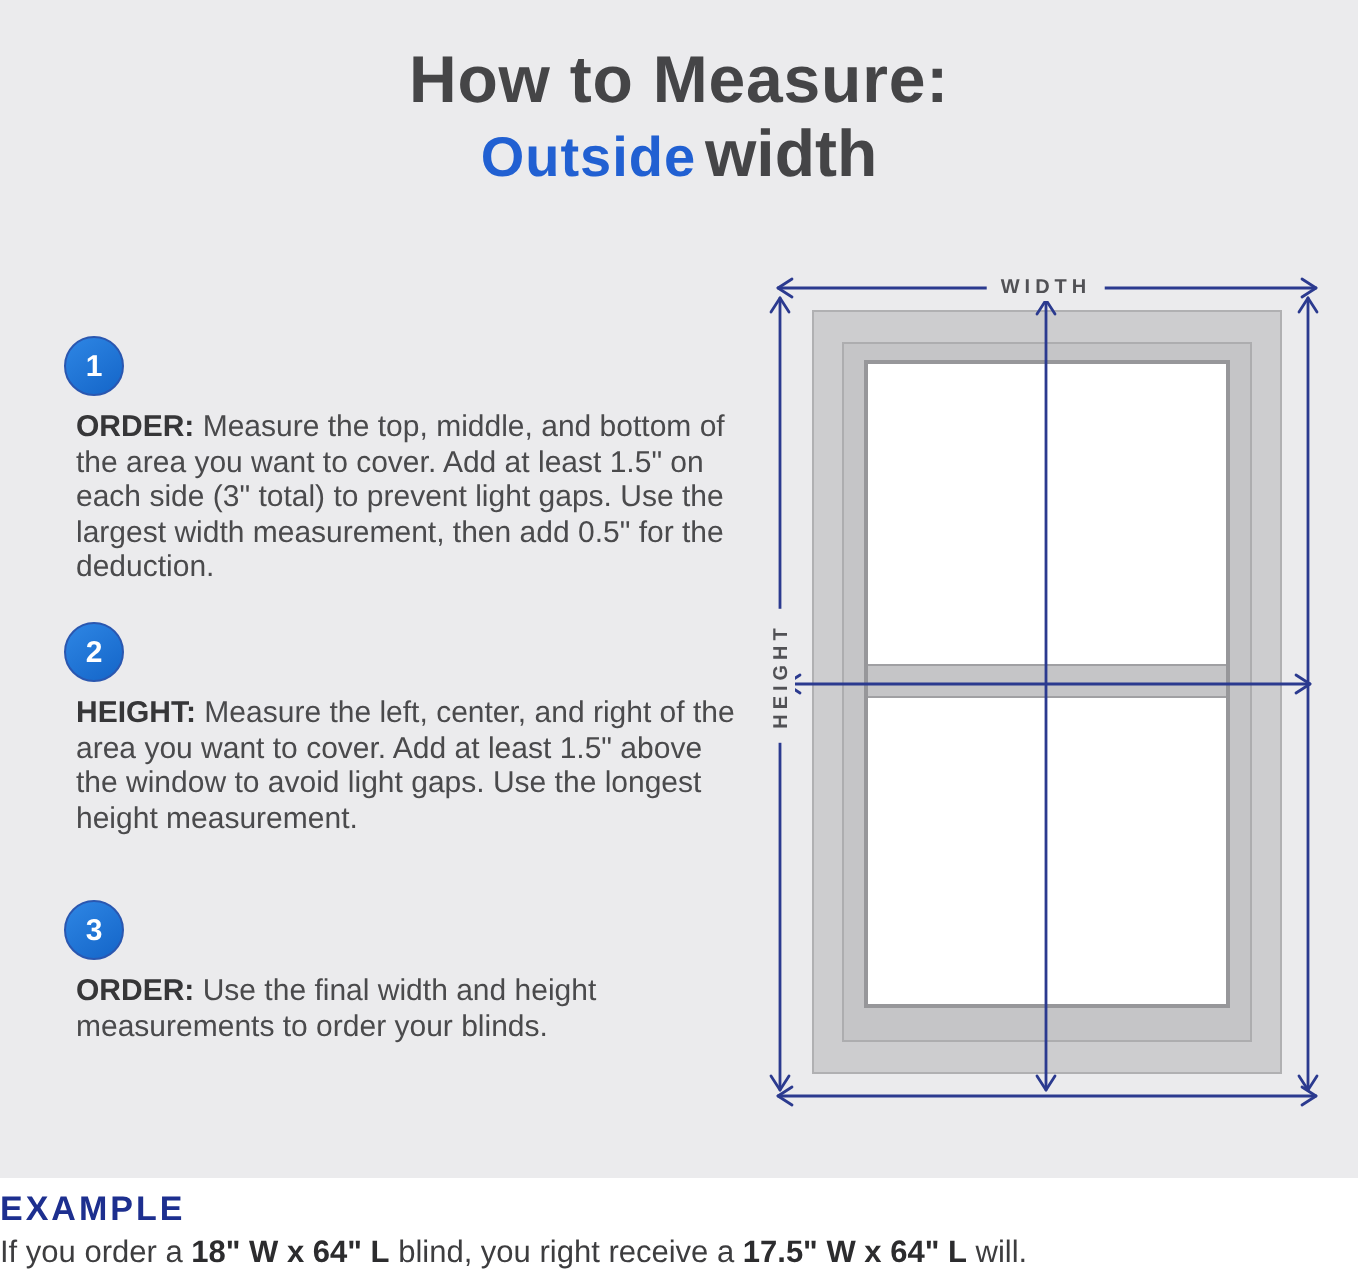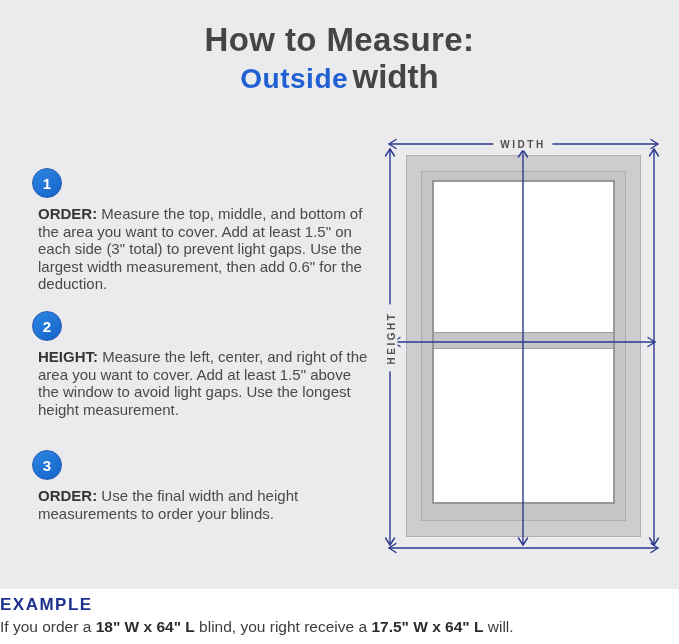--- a/index.html
+++ b/index.html
@@ -57,21 +57,21 @@
   <header class="title">
     <div class="title-line1">How to Measure:</div>
     <div class="title-line2"><span class="title-highlight">Outside</span> <span class="title-rest">width</span></div>
   </header>
 
   <section class="step step1">
     <div class="badge">
         <span>1</span>
       </div>
     <p class="copy"><b>ORDER:</b>
-      <span>Measure the top, middle, and bottom of the area you want to cover. Add at least 1.5" on each side (3" total) to prevent light gaps. Use the largest width measurement, then add 0.6" for the deduction.</span></p>
+      <span>Measure the top, middle, and bottom of the area you want to cover. Add at least 1.5" on each side (3" total) to prevent light gaps. Use the largest width measurement, then add 0.5" for the deduction.</span></p>
   </section>
 
   <section class="step step2">
     <div class="badge">
         <span>2</span>
       </div>
     <p class="copy"><b>HEIGHT:</b>
       <span>Measure the left, center, and right of the area you want to cover. Add at least 1.5" above the window to avoid light gaps. Use the longest height measurement.</span></p>
   </section>
 

